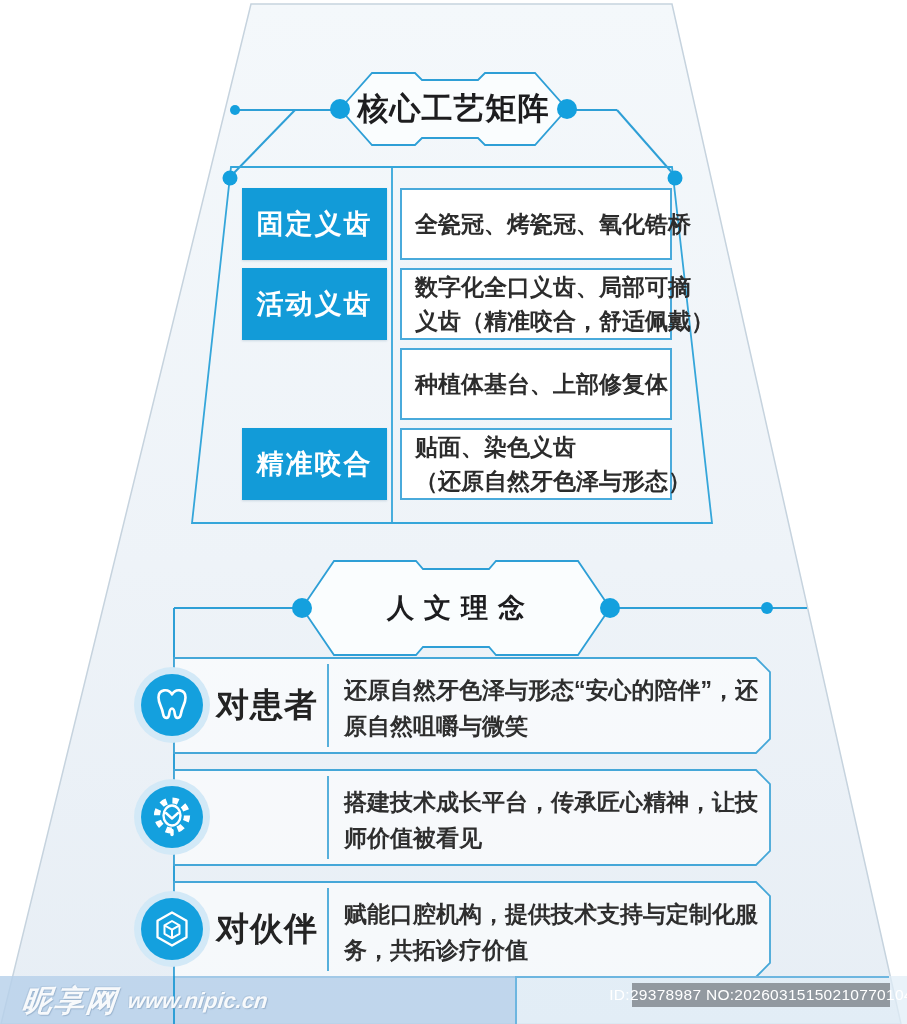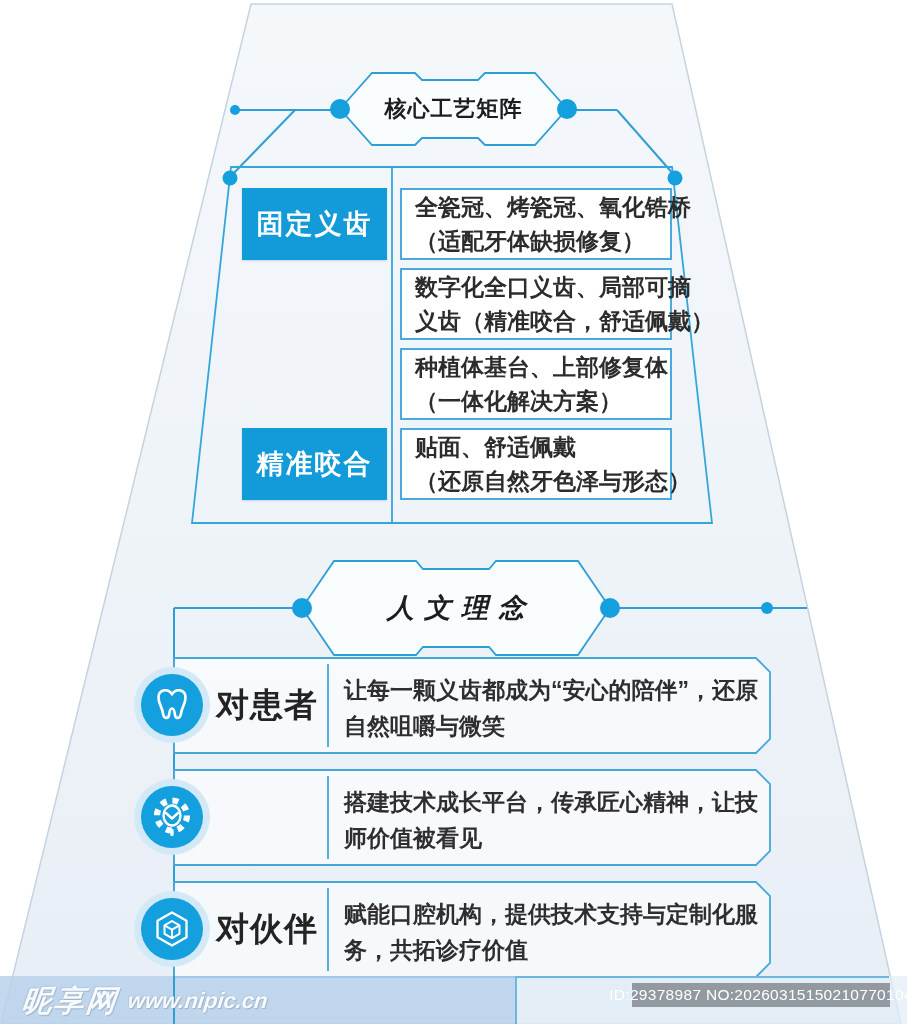--- a/index.html
+++ b/index.html
@@ -7,22 +7,22 @@
     position:relative;width:907px;height:1024px;overflow:hidden;background:#ffffff;
     font-family:"Liberation Sans","DejaVu Sans",sans-serif;
   }
   .stage svg{position:absolute;left:0;top:0;pointer-events:none;}
   .abs{position:absolute;}
   
   .badge-title{
     display:flex;align-items:center;justify-content:center;
     font-weight:900;color:#1d1d1f;
   }
-  .t1{left:340px;top:92px;width:227px;height:34px;font-size:22px;letter-spacing:1px;}
-  .t2{left:302px;top:591px;width:308px;height:34px;font-size:27px;letter-spacing:10px;text-indent:10px;font-style:italic;}
+  .t1{left:340px;top:92px;width:227px;height:34px;font-size:31px;letter-spacing:1px;}
+  .t2{left:302px;top:591px;width:308px;height:34px;font-size:27px;letter-spacing:10px;text-indent:10px;}
   
   .row-label{
     left:242px;width:145px;height:72px;background:#129bd8;
     display:flex;align-items:center;justify-content:center;
     color:#ffffff;font-weight:900;font-size:27px;letter-spacing:2px;
     box-shadow:0 1px 2px rgba(30,90,130,.18);
   }
   .row-cell{
     left:400px;width:272px;height:72px;background:#ffffff;
     border:2px solid #4aaadb;box-sizing:border-box;
@@ -136,43 +136,42 @@
         <path d="M16.5 20.3 L24 24.6 L31.5 20.3 M24 24.6 L24 33.1" stroke-width="2"></path>
       </g>
     </g>
   </svg>
 
   <div class="abs badge-title t1">核心工艺矩阵</div>
 
   <div class="abs row-label" style="top:188px">固定义齿</div>
   <div class="abs row-cell" style="top:188px">
     <div>全瓷冠、烤瓷冠、氧化锆桥</div>
-    <div>（适配牙体缺损修复）</div>
   </div>
 
+  <div class="abs row-label" style="top:268px">活动义齿</div>
   <div class="abs row-cell" style="top:268px">
     <div>数字化全口义齿、局部可摘</div>
     <div>义齿（精准咬合，舒适佩戴）</div>
   </div>
 
   <div class="abs row-cell" style="top:348px">
     <div>种植体基台、上部修复体</div>
-    <div>（一体化解决方案）</div>
   </div>
 
   <div class="abs row-label" style="top:428px">精准咬合</div>
   <div class="abs row-cell" style="top:428px">
-    <div>贴面、舒适佩戴</div>
+    <div>贴面、染色义齿</div>
     <div>（还原自然牙色泽与形态）</div>
   </div>
 
   <div class="abs badge-title t2">人文理念</div>
 
   <div class="abs item-label" style="left:202px;top:685px">对患者</div>
-  <div class="abs item-text" style="top:662px;height:92px">让每一颗义齿都成为“安心的陪伴”，还原自然咀嚼与微笑</div>
+  <div class="abs item-text" style="top:662px;height:92px">还原自然牙色泽与形态“安心的陪伴”，还原自然咀嚼与微笑</div>
 
   <div class="abs item-text" style="top:774px;height:92px">搭建技术成长平台，传承匠心精神，让技师价值被看见</div>
 
   <div class="abs item-text" style="top:886px;height:92px">赋能口腔机构，提供技术支持与定制化服务，共拓诊疗价值</div>
   <div class="abs item-label" style="left:202px;top:909px">对伙伴</div>
 
   <div class="abs bar-left"></div>
   <div class="abs bar-right"></div>
 
   <svg width="907" height="1024" viewBox="0 0 907 1024">

